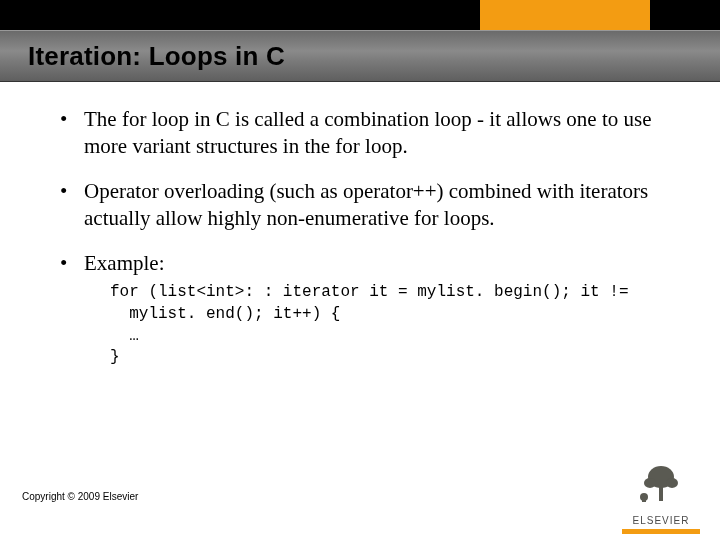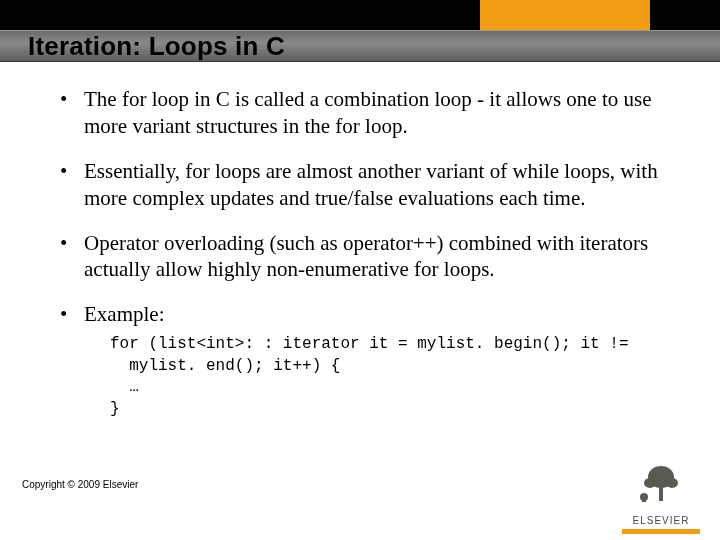--- a/index.html
+++ b/index.html
@@ -20,21 +20,21 @@
   .orange-block {
     position: absolute;
     top: 0;
     right: 70px;
     width: 170px;
     height: 30px;
     background: #f39c12;
   }
   .title-band {
     width: 100%;
-    height: 32px;
+    height: 52px;
     background: linear-gradient(to bottom, #6a6a6a 0%, #8a8a8a 40%, #7a7a7a 60%, #5f5f5f 100%);
     display: flex;
     align-items: center;
     padding-left: 28px;
     border-top: 1px solid #999;
     border-bottom: 1px solid #333;
   }
   .title-band h1 {
     color: #000000;
     font-family: Arial, Helvetica, sans-serif;
@@ -69,21 +69,21 @@
     font-size: 16px;
     line-height: 1.35;
     white-space: pre;
     margin-top: 6px;
     margin-left: 26px;
     color: #000;
   }
   .copyright {
     position: absolute;
     left: 22px;
-    bottom: 50px;
+    bottom: 38px;
     font-family: Arial, Helvetica, sans-serif;
     font-size: 10px;
     color: #000;
   }
   .logo {
     position: absolute;
     right: 20px;
     bottom: 6px;
     width: 78px;
     text-align: center;
@@ -116,21 +116,20 @@
   <div class="orange-block"></div>
 </div>
 
 <div class="title-band">
   <h1>Iteration: Loops in C</h1>
 </div>
 
 <div class="content">
   <ul class="bullets">
     <li>The for loop in C is called a combination loop - it allows one to use more variant structures in the for loop.</li>
-    <li>Essentially, for loops are almost another variant of while loops, with more complex updates and true/false evaluations each time.</li>
     <li>Operator overloading (such as operator++) combined with iterators actually allow highly non-enumerative for loops.</li>
     <li>
       <span>Example:</span>
       <div class="code-block">for (list&lt;int&gt;: : iterator it = mylist. begin(); it !=
   mylist. end(); it++) {
   …
 }</div>
     </li>
   </ul>
 </div>

